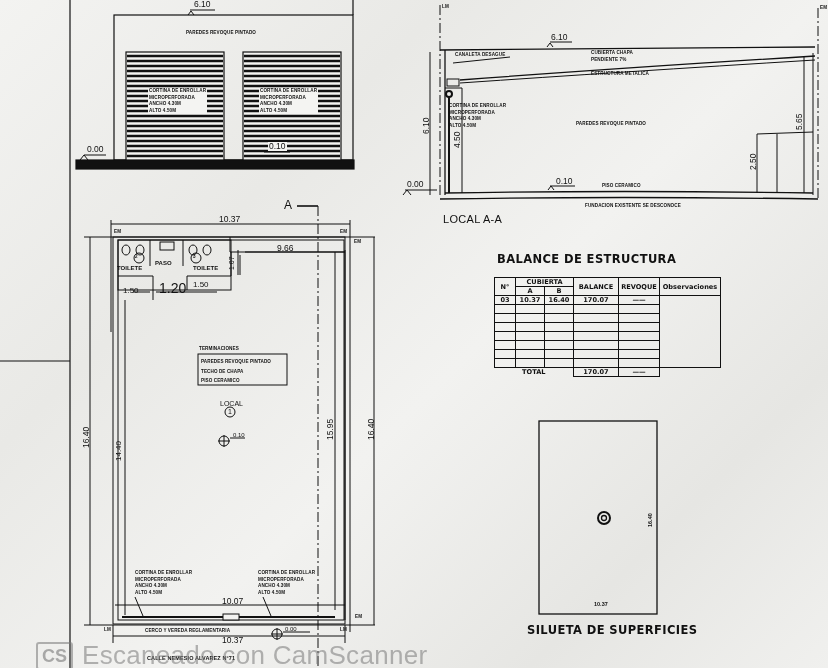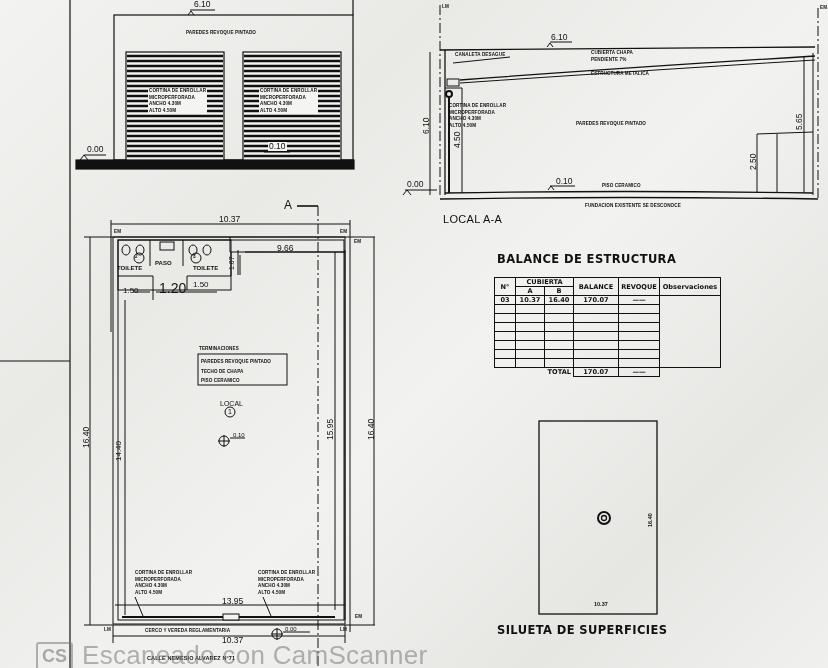--- a/index.html
+++ b/index.html
@@ -271,21 +271,21 @@
       <div>MICROPERFORADA</div>
     <div>ANCHO 4.30M</div>
       <div>ALTO 4.50M</div>
   </div>
   <div class="t tiny" style="left:258px;top:570px;line-height:6.5px;">
     <div>CORTINA DE ENROLLAR</div>
       <div>MICROPERFORADA</div>
     <div>ANCHO 4.30M</div>
       <div>ALTO 4.50M</div>
   </div>
-  <span class="t dim" style="left:222px;top:597px;">13.95</span>
+  <span class="t dim" style="left:222px;top:597px;">10.07</span>
   <span class="t tiny" style="left:355px;top:615px;">EM</span>
   <span class="t tiny" style="left:104px;top:628px;">LM</span>
   <span class="t tiny" style="left:340px;top:628px;">LM</span>
   <span class="t tiny" style="left:145px;top:629px;">CERCO Y VEREDA REGLAMENTARIA</span>
   <span class="t" style="left:285px;top:626px;font-size:6px;">0.00</span>
   <span class="t dim" style="left:222px;top:636px;">10.37</span>
   <span class="t tiny" style="left:147px;top:656px;font-size:5.5px;">CALLE NEMESIO ALVAREZ N°71</span>
 
   <span class="t bold-title" style="left:497px;top:254px;">BALANCE DE ESTRUCTURA</span>
   <table class="bal">
@@ -352,28 +352,28 @@
           <td></td>
         </tr>
     <tr>
           <td></td>
           <td></td>
           <td></td>
           <td></td>
           <td></td>
         </tr>
     <tr>
-      <td colspan="3" style="border:none;text-align:right;">TOTAL</td>
+      <td colspan="3" style="border:none;text-align:center;">TOTAL</td>
       <td style="border-top:none;">170.07</td>
       <td style="border-top:none;">——</td>
       <td style="border:none;"></td>
     </tr>
   </tbody>
     </table>
 
   <span class="t vert" style="left:648px;top:527px;font-size:5.5px;font-weight:bold;">16.40</span>
   <span class="t" style="left:594px;top:602px;font-size:5.5px;font-weight:bold;">10.37</span>
-  <span class="t bold-title" style="left:497px;top:625px;">SILUETA DE SUPERFICIES</span>
+  <span class="t bold-title" style="left:527px;top:625px;">SILUETA DE SUPERFICIES</span>
   <span class="t bold-title" style="left:599px;top:643px;margin-top:28px;">ESC 1/200</span>
 
   <div class="wm-cs">CS</div>
   <span class="wm" style="left:82px;">Escaneado con CamScanner</span>
 </div>
 
 </body></html>

